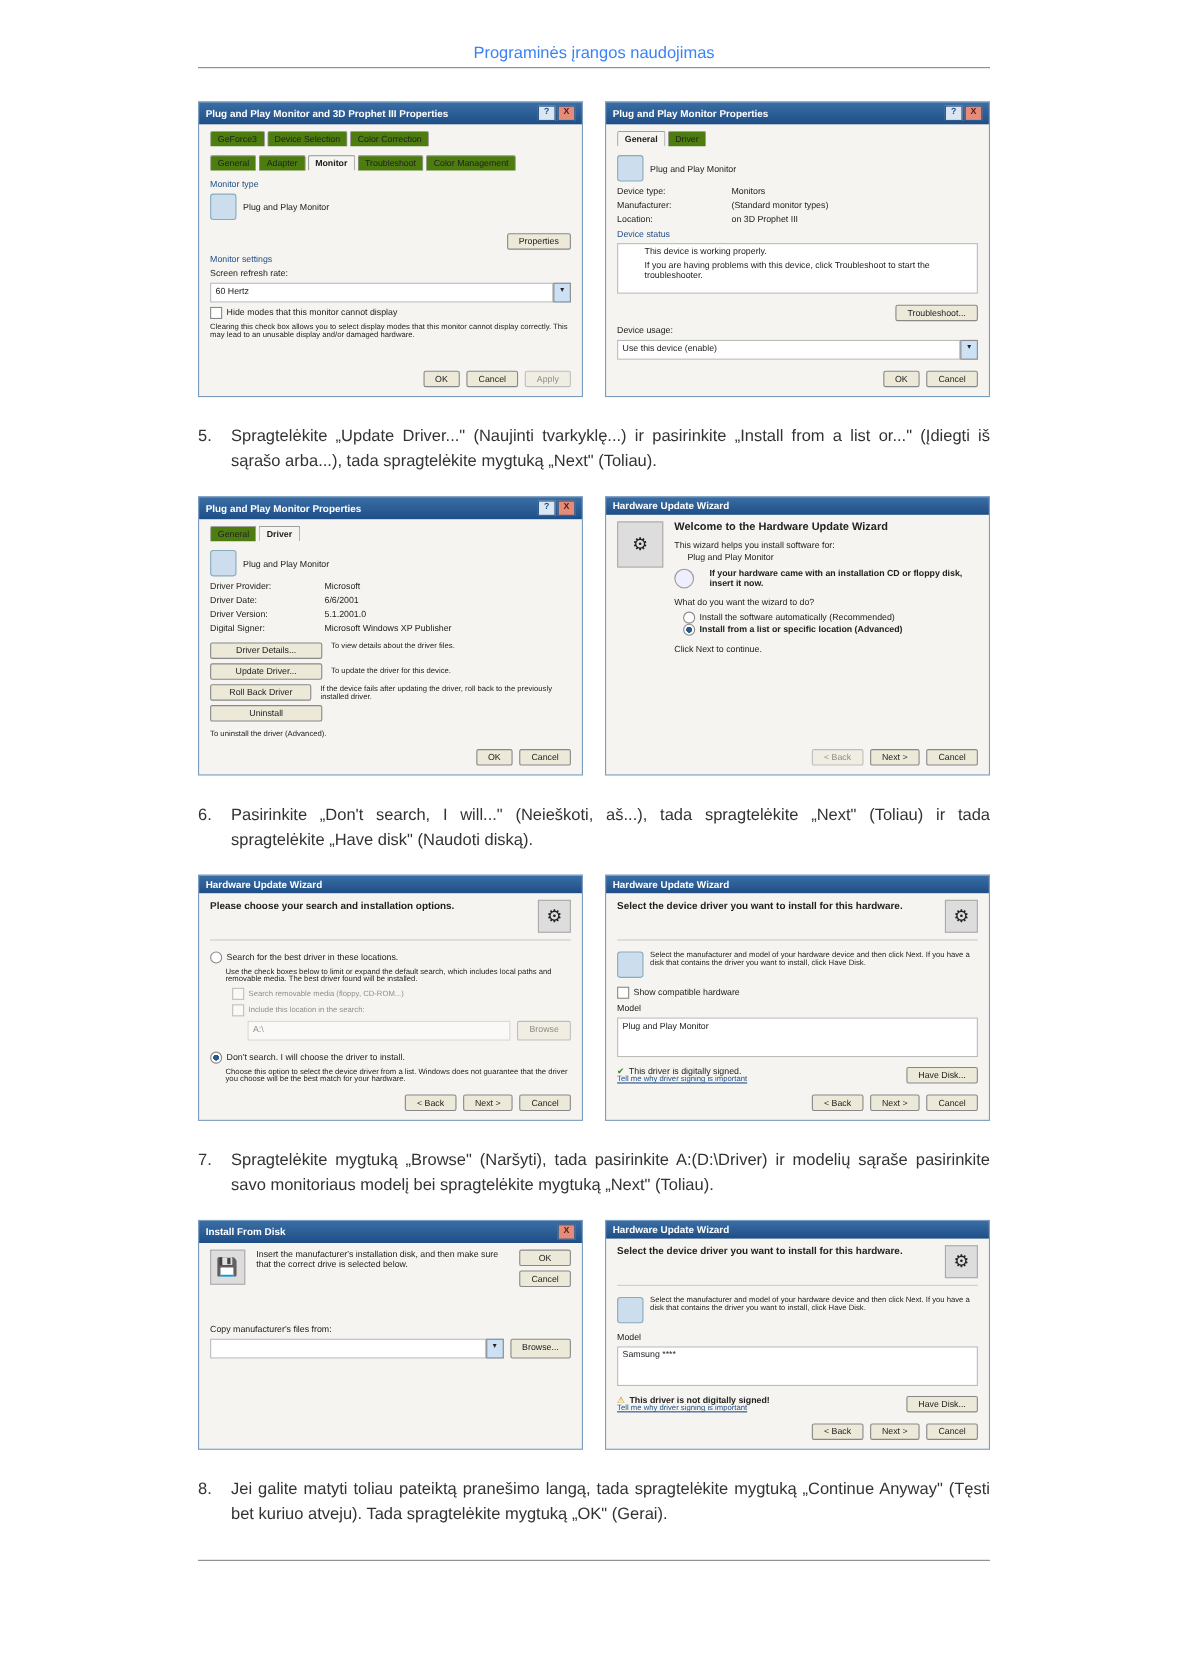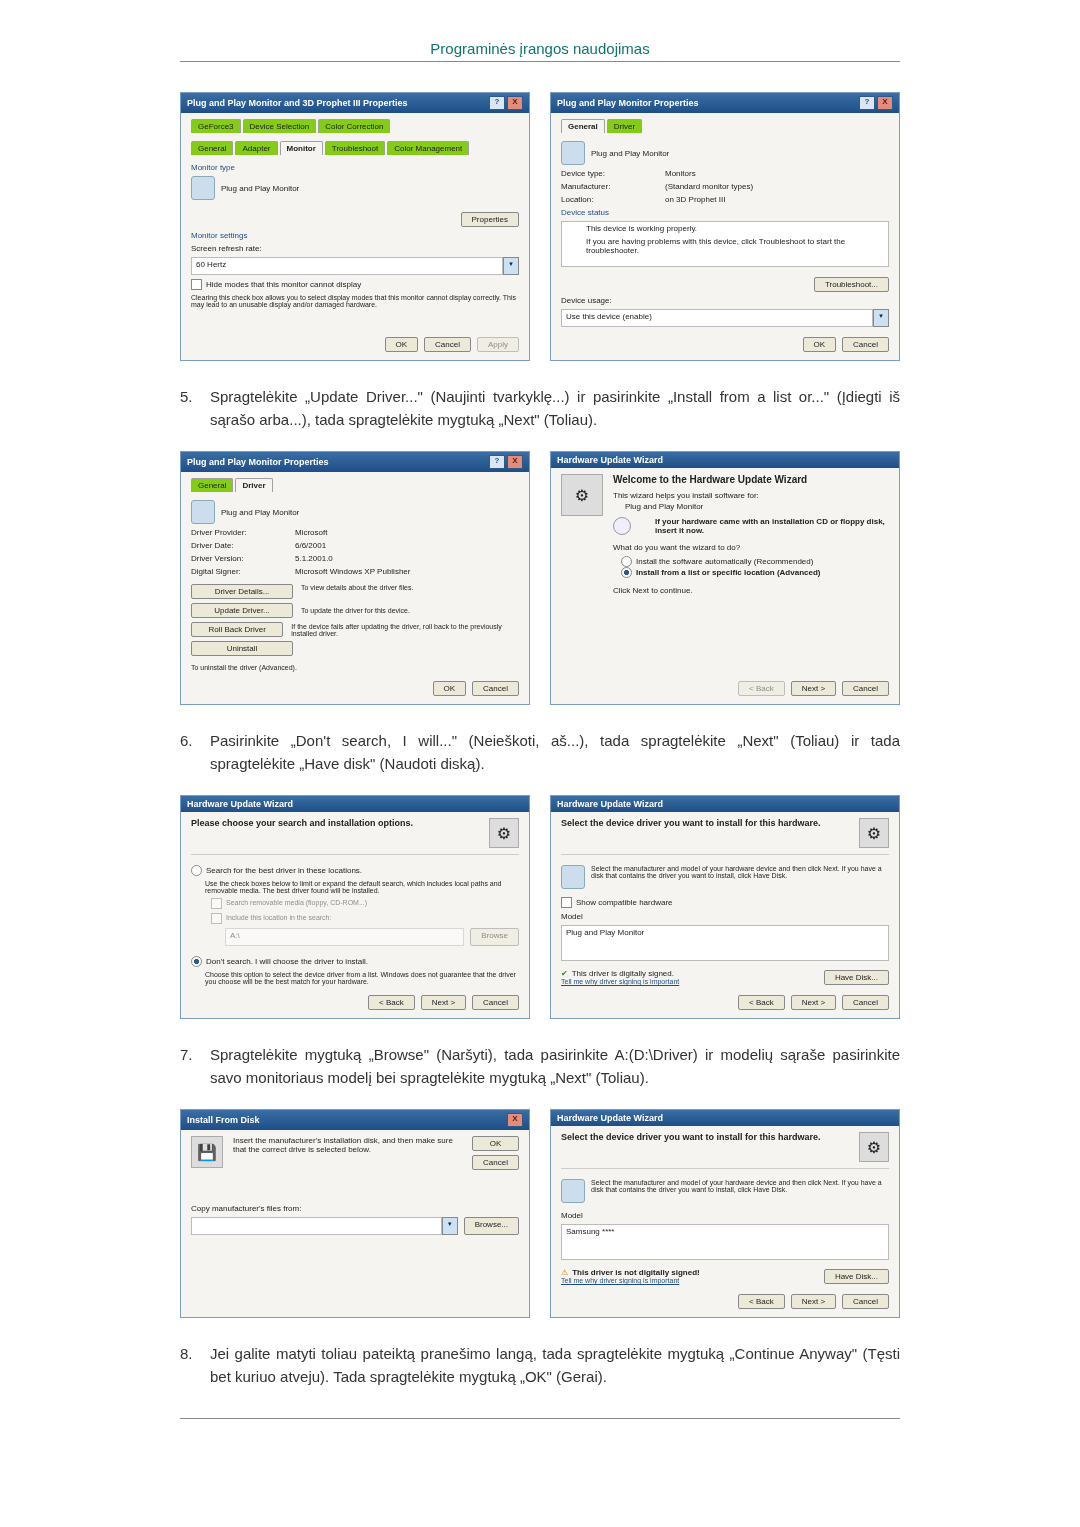--- a/index.html
+++ b/index.html
@@ -9,21 +9,21 @@
     font-family: Arial, Helvetica, sans-serif;
     color: #333;
     width: 1080px;
   }
   .page {
     padding: 40px 180px 40px 180px;
   }
   .header-title {
     text-align: center;
     font-size: 15px;
-    color: #0f766e;
+    color: #3b82f6;
     margin-bottom: 4px;
   }
   .header-rule {
     border: none;
     border-top: 1px solid #888;
     margin: 0 0 30px 0;
   }
   .footer-rule {
     border: none;
     border-top: 1px solid #888;
@@ -96,21 +96,21 @@
     display: flex;
     gap: 2px;
     font-size: 8px;
     margin-bottom: 4px;
     flex-wrap: wrap;
   }
   .tab {
     border: 1px solid #a0a0a0;
     border-bottom: none;
     padding: 2px 6px;
-    background: #84cc16;
+    background: #4d7c0f;
     border-radius: 2px 2px 0 0;
   }
   .tab.active {
     background: #f5f4f0;
     font-weight: bold;
   }
   .section-label {
     color: #1f4e87;
     font-size: 8px;
   }
@@ -357,21 +357,21 @@
       <div class="dlg-title">
         <span>Hardware Update Wizard</span>
       </div>
       <div class="dlg-body">
         <div style="display:flex;gap:10px;">
           <div class="sidebar-icon">⚙</div>
           <div style="flex:1;">
             <div style="font-weight:bold;font-size:10px;">Welcome to the Hardware Update Wizard</div>
             <div style="margin-top:6px;">This wizard helps you install software for:</div>
             <div style="margin:2px 0 6px 12px;">Plug and Play Monitor</div>
-            <div style="display:flex;gap:24px;align-items:center;">
+            <div style="display:flex;gap:14px;align-items:center;">
               <span style="width:16px;height:16px;border:1px solid #999;border-radius:50%;background:#eef;flex-shrink:0;"></span>
               <span style="font-weight:bold;">If your hardware came with an installation CD or floppy disk, insert it now.</span>
             </div>
             <div style="margin-top:8px;">What do you want the wizard to do?</div>
             <div class="radio" style="margin-left:8px;margin-top:4px;">Install the software automatically (Recommended)</div>
             <div class="radio sel" style="margin-left:8px;font-weight:bold;">Install from a list or specific location (Advanced)</div>
             <div style="margin-top:8px;">Click Next to continue.</div>
           </div>
         </div>
         <div class="btn-row">

